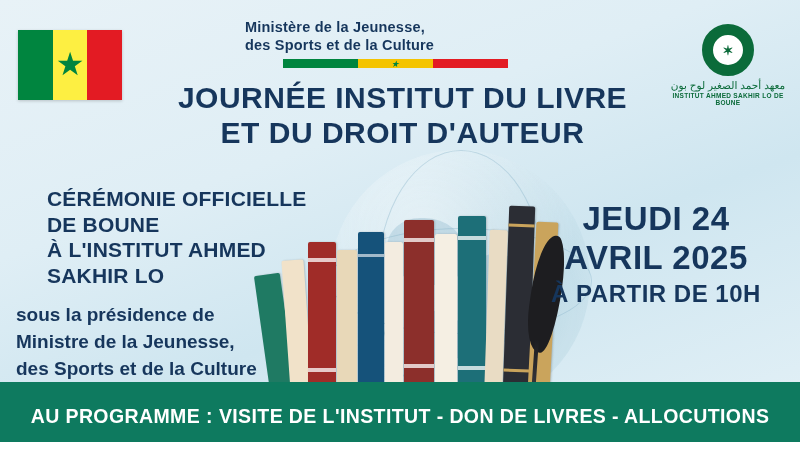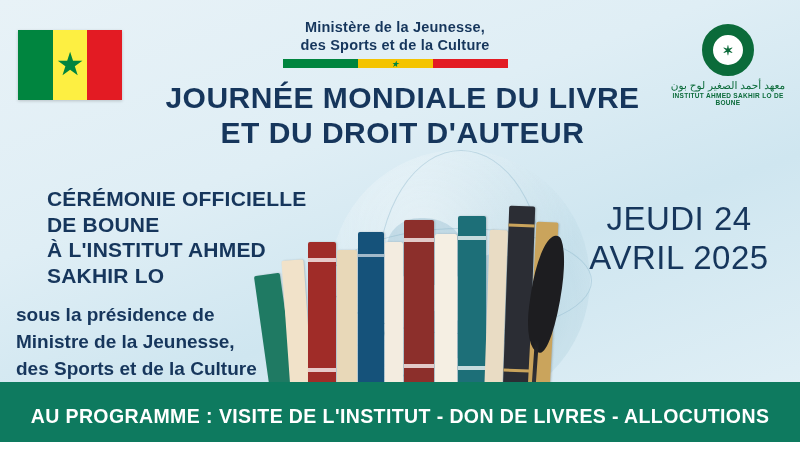--- a/index.html
+++ b/index.html
@@ -75,21 +75,21 @@
     line-height: 30px;
     text-align: center;
   }
 
   
   .ministry {
     position: absolute;
     left: 245px;
     top: 18px;
     width: 300px;
-    text-align: center;
+    text-align: left;
   }
   .ministry-line {
     font-size: 14.5px;
     font-weight: bold;
     color: #16365c;
     letter-spacing: 0.2px;
     line-height: 1.25;
   }
   .ministry-bar {
     margin: 5px auto 0;
@@ -192,26 +192,26 @@
     margin-top: 14px;
     font-size: 19px;
     line-height: 1.42;
     color: #16365c;
     font-weight: 600;
   }
 
   
   .date-block {
     position: absolute;
-    right: 6px;
+    right: 29px;
     top: 200px;
     width: 230px;
     text-align: center;
     color: #16365c;
-    font-weight: normal;
+    font-weight: bold;
     letter-spacing: 0.5px;
   }
   .date-1 { font-size: 33px; line-height: 1.18; }
   .date-2 { font-size: 33px; line-height: 1.18; }
   .date-3 { font-size: 24px; line-height: 1.35; }
 
   
   .books {
     position: absolute;
     left: 262px;
@@ -313,21 +313,21 @@
 
   <div class="institute">
     <div class="inst-seal">
       <div class="inst-seal-inner">✶</div>
     </div>
     <div class="inst-ar">معهد أحمد الصغير لوح بون</div>
     <div class="inst-fr">INSTITUT AHMED SAKHIR LO DE BOUNE</div>
   </div>
 
   <div class="main-title">
-    <span class="l1">JOURNÉE MONDIALE DU LIVRE</span>
+    <span class="l1">JOURNÉE INSTITUT DU LIVRE</span>
     <span class="l2">ET DU DROIT D'AUTEUR</span>
   </div>
 
   <div class="books">
     <div class="book" style="left:0px;   width:26px; height:118px; background:#1f7a63; transform:rotate(-8deg);"></div>
     <div class="book" style="left:24px;  width:22px; height:132px; background:#f1e2c9; transform:rotate(-4deg);"></div>
     <div class="book" style="left:46px;  width:28px; height:150px; background:#a02c28;">
       <div class="stripe" style="top:16px; height:4px;"></div>
       <div class="stripe" style="bottom:20px; height:4px;"></div>
     </div>
@@ -367,20 +367,21 @@
     <div class="ceremony-sub">
       <div>sous la présidence de</div>
       <div>Ministre de la Jeunesse,</div>
       <div>des Sports et de la Culture</div>
     </div>
   </div>
 
   <div class="date-block">
     <div class="date-1">JEUDI 24</div>
     <div class="date-2">AVRIL 2025</div>
+    <div class="date-3">À PARTIR DE 10H</div>
   </div>
 
   <div class="program">
     <span class="label">AU PROGRAMME :</span>
     <span>VISITE DE L'INSTITUT - DON DE LIVRES - ALLOCUTIONS</span>
   </div>
   <div class="white-strip"></div>
 
 </div>
 

